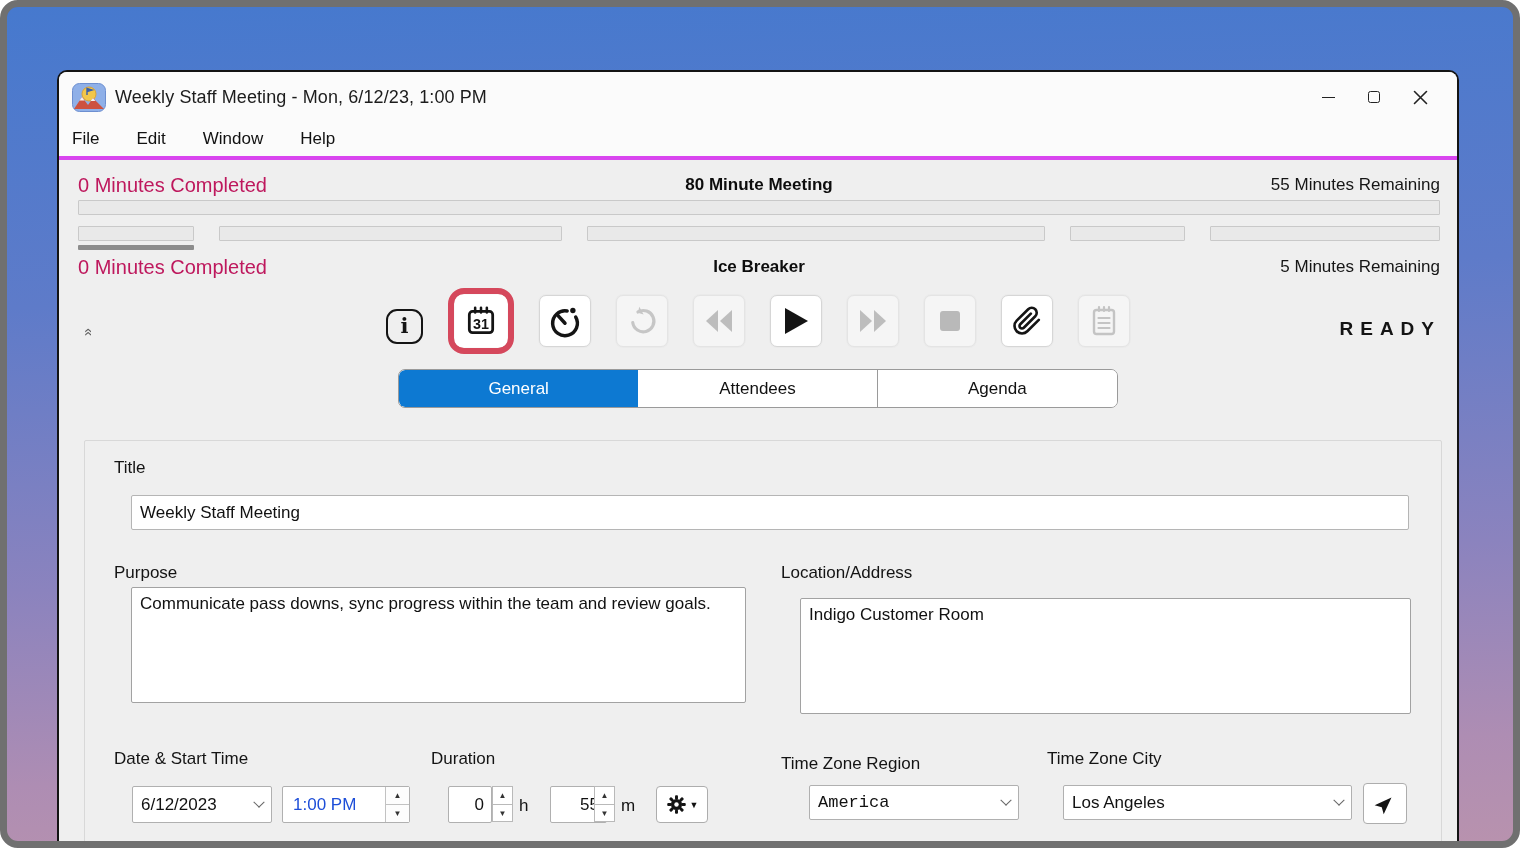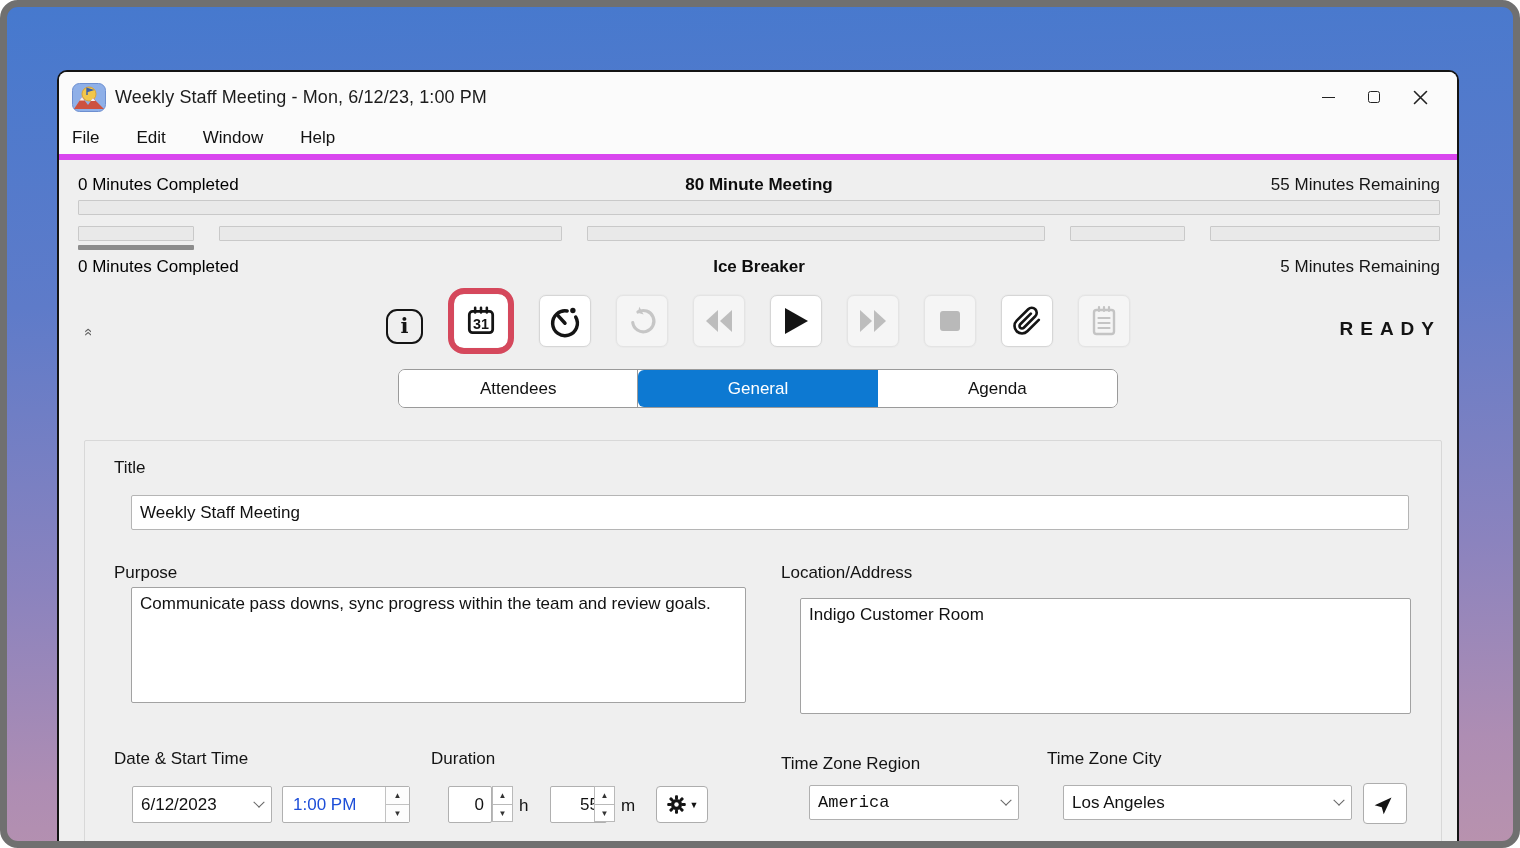--- a/index.html
+++ b/index.html
@@ -17,27 +17,27 @@
   
   .titlebar { height:50px; background:#fbfbfb; display:flex; align-items:center; padding:0 0 0 13px; }
   .appicon { width:34px; height:29px; margin-right:9px; flex:none; }
   .apptitle { font-size:18px; color:#1c1c1c; letter-spacing:.1px; }
   .wincontrols { margin-left:auto; display:flex; align-items:center; height:100%; }
   .winbtn { width:46px; height:100%; display:flex; align-items:center; justify-content:center; cursor:default; }
   .winbtn.close { margin-right:14px; }
   .ico-min { width:13px; height:0; border-top:1.6px solid #222; display:block; }
   .ico-max { width:12px; height:12px; border:1.5px solid #222; border-radius:2.5px; display:block; }
   
-  .menubar { height:38px; background:#fbfbfb; border-bottom:6px solid #d946ef; display:flex; align-items:center; padding-left:13px; }
+  .menubar { height:38px; background:#fbfbfb; border-bottom:4px solid #d946ef; display:flex; align-items:center; padding-left:13px; }
   .menuitem { font-size:17px; color:#111; padding:4px 12px; margin-right:13px; }
   .menuitem:first-child { padding-left:0; }
   
   .content { position:relative; height:694px; background:#efefef; }
   .meterrow { position:absolute; left:19px; width:1362px; height:26px; display:grid; grid-template-columns:1fr auto 1fr; align-items:center; }
-  .meterrow .l { font-size:17px; color:#000000; justify-self:start; }
+  .meterrow .l { font-size:20px; color:#be185d; justify-self:start; }
   .meterrow .c { font-size:17px; font-weight:700; color:#0d0d0d; justify-self:center; }
   .meterrow .r { font-size:17px; color:#161616; justify-self:end; }
   .fullbar { position:absolute; left:19px; top:40px; width:1362px; height:15px; background:#e9e9e9; border:1px solid #c9c9c9; border-radius:1px; }
   .segments { position:absolute; left:19px; top:66px; width:1362px; height:24px; display:flex; gap:25px; }
   .segwrap { display:flex; flex-direction:column; }
   .segbar { height:15px; background:#e9e9e9; border:1px solid #c9c9c9; border-radius:1px; }
   .segline { height:5px; margin-top:4px; background:#8c8c8c; border-radius:1px; visibility:hidden; }
   .segwrap.active .segline { visibility:visible; }
   .collapse { position:absolute; left:20px; top:164px; font-size:14px; color:#5f5f5f; transform:rotate(-90deg); transform-origin:center; width:16px; text-align:center; }
   
@@ -222,22 +222,22 @@
             <rect x="6" y="6" width="20" height="24" rx="2.5" fill="none" stroke="#c4c4c4" stroke-width="2.4"></rect>
             <path d="M11 7 V3 M16 7 V3 M21 7 V3" stroke="#c4c4c4" stroke-width="2.2" stroke-linecap="round"></path>
             <path d="M10.5 14 H21.5 M10.5 19 H21.5 M10.5 24 H21.5" stroke="#c4c4c4" stroke-width="2.2" stroke-linecap="round"></path>
           </svg>
         </div>
       </div>
 
       <div class="ready">READY</div>
 
       <div class="tabs">
+        <div class="tab selected">General</div>
         <div class="tab">Attendees</div>
-        <div class="tab selected">General</div>
         <div class="tab">Agenda</div>
       </div>
 
       <div class="groupbox">
 
         <div class="flabel" style="left:29px; top:17px;">Title</div>
         <input class="tinput" style="left: 46px; top: 54px; width: 1278px; height: 35px;" value="Weekly Staff Meeting">
 
         <div class="flabel" style="left:29px; top:122px;">Purpose</div>
         <textarea class="tinput" style="left: 46px; top: 146px; width: 615px; height: 116px;">Communicate pass downs, sync progress within the team and review goals.</textarea>

